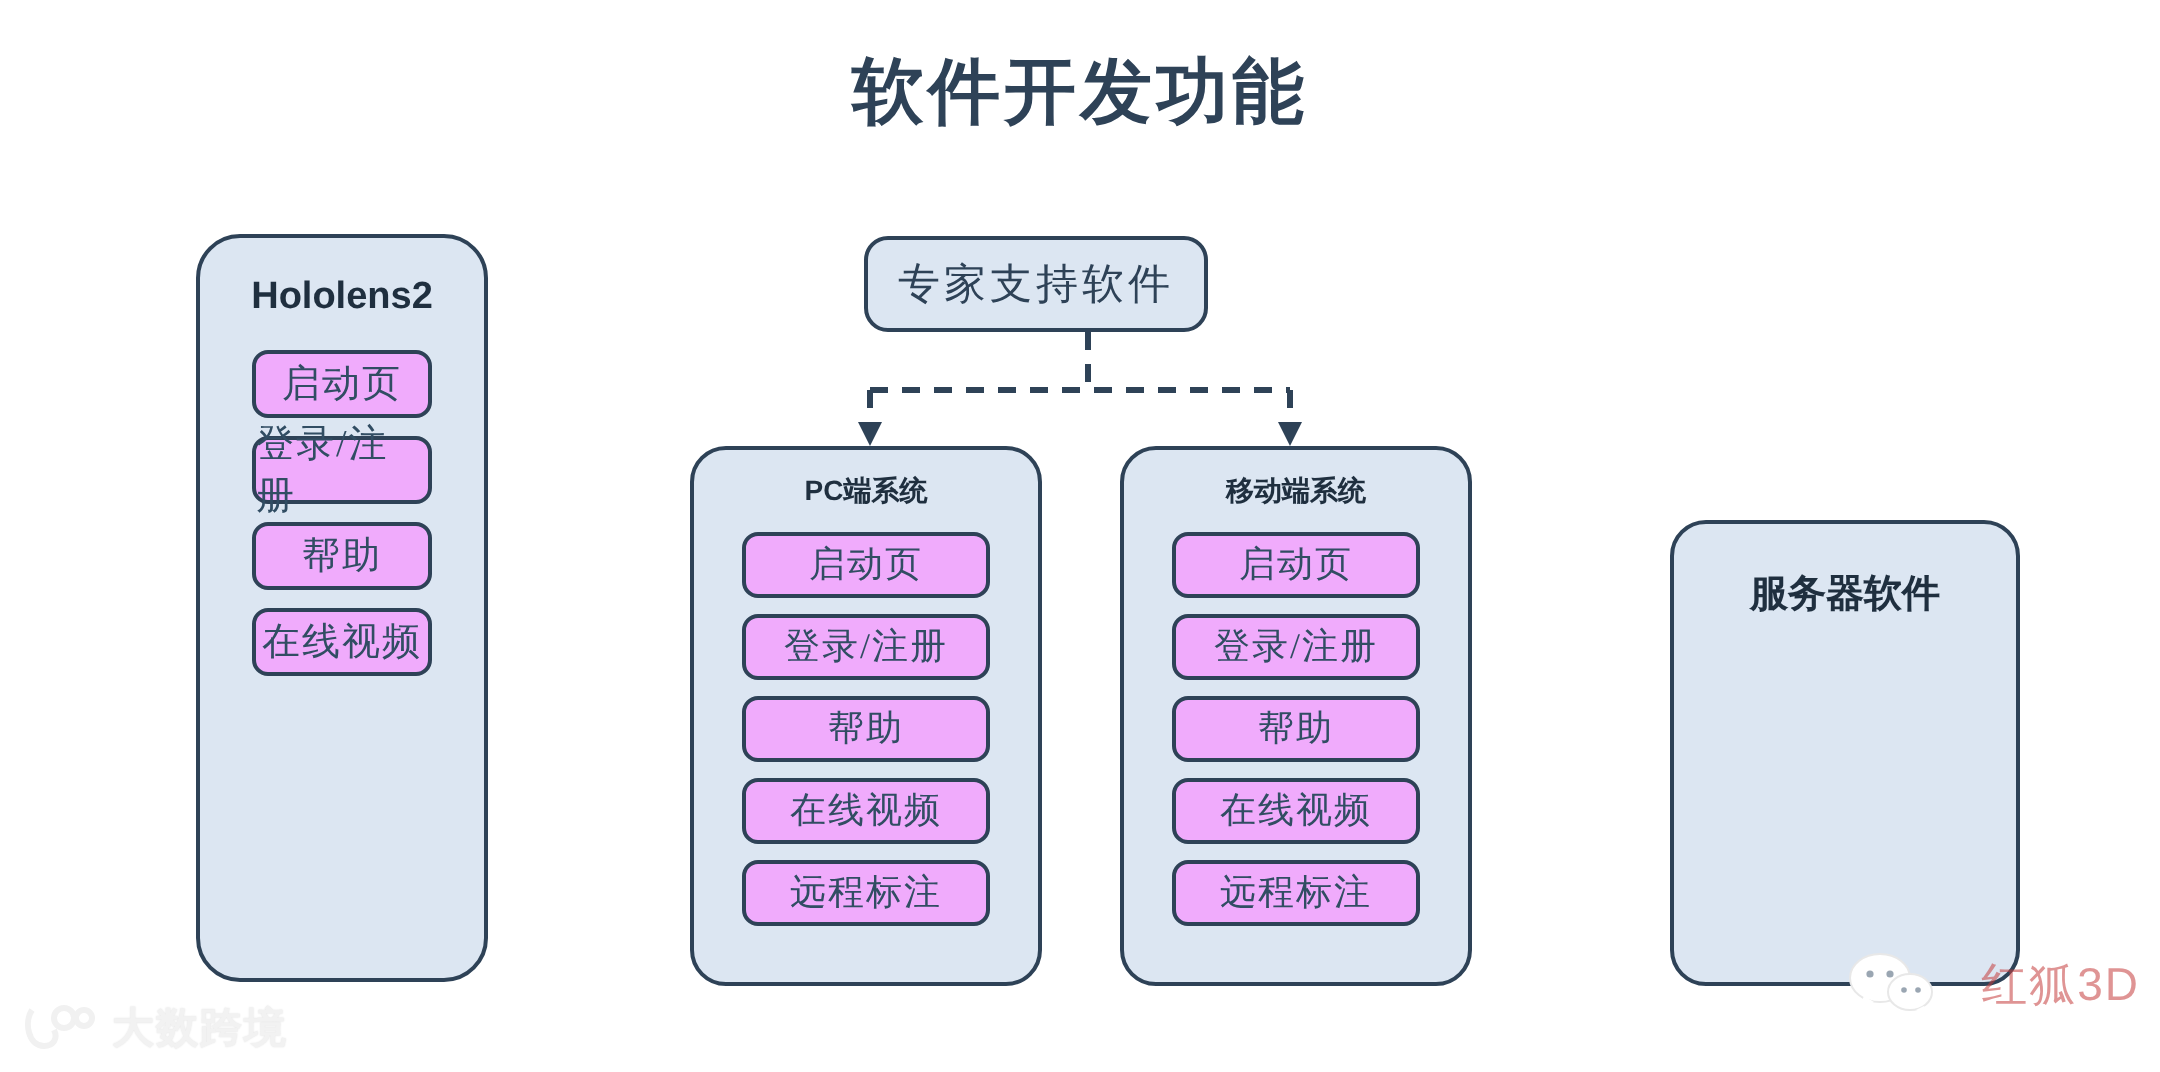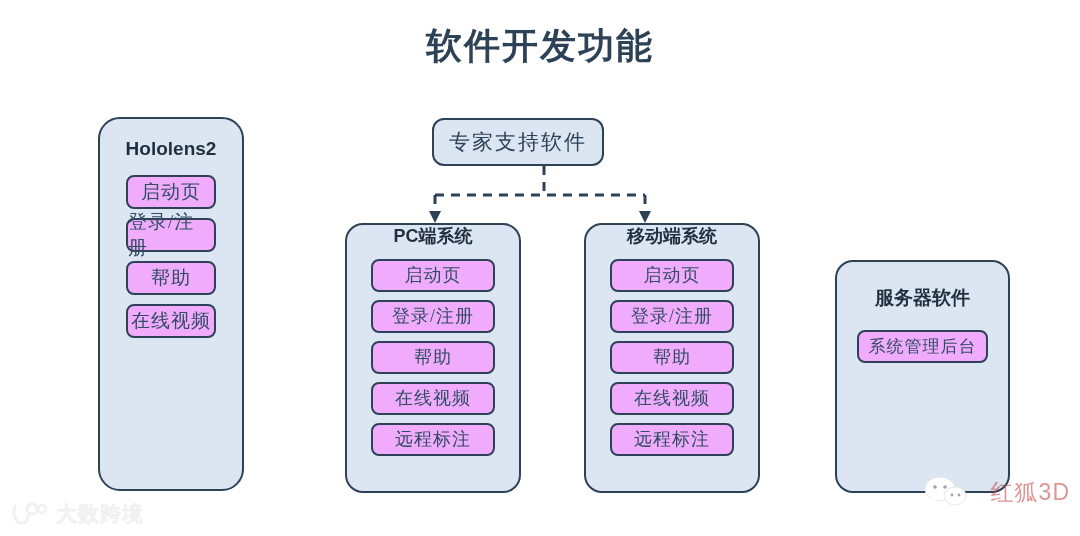--- a/index.html
+++ b/index.html
@@ -100,24 +100,25 @@
   
   #connectors {
     position: absolute;
     left: 0; top: 0;
     width: 1080px; height: 536px;
     pointer-events: none;
   }
 
   
   #panel-pc  { left: 345px; top: 223px; width: 176px; height: 270px; }
-  #panel-mobile { left: 584px; top: 223px; width: 176px; height: 270px; }
+  #panel-mobile { left: 560px; top: 223px; width: 176px; height: 270px; }
   #panel-pc .panel-title,
   #panel-mobile .panel-title {
-    font-size: 18px;
+    margin-top: 12px;
+    font-size: 14px;
   }
   #panel-pc .items,
   #panel-mobile .items {
     margin-top: 11px;
     display: flex;
     flex-direction: column;
     gap: 8px;
     padding: 0 24px;
   }
   #panel-pc .item,
@@ -225,21 +226,20 @@
     <div class="item">登录/注册</div>
     <div class="item">帮助</div>
     <div class="item">在线视频</div>
     <div class="item">远程标注</div>
   </div>
 </div>
 
 <div class="panel" id="panel-server">
   <div class="panel-title">服务器软件</div>
   <div class="items">
-    <div class="item">系统管理后台</div>
   </div>
 </div>
 
 <div class="watermark" id="watermark-left">
   <svg width="36" height="26" viewBox="0 0 36 26">
     <path d="M4 4 C0 10, 2 22, 10 22 C15 22, 17 18, 15 14" fill="none" stroke="#f1f1f1" stroke-width="3"></path>
     <circle cx="20" cy="8" r="5" fill="none" stroke="#f1f1f1" stroke-width="3"></circle>
     <circle cx="30" cy="8" r="4" fill="none" stroke="#f1f1f1" stroke-width="3"></circle>
   </svg>
   <span class="wm-text">大数跨境</span>

